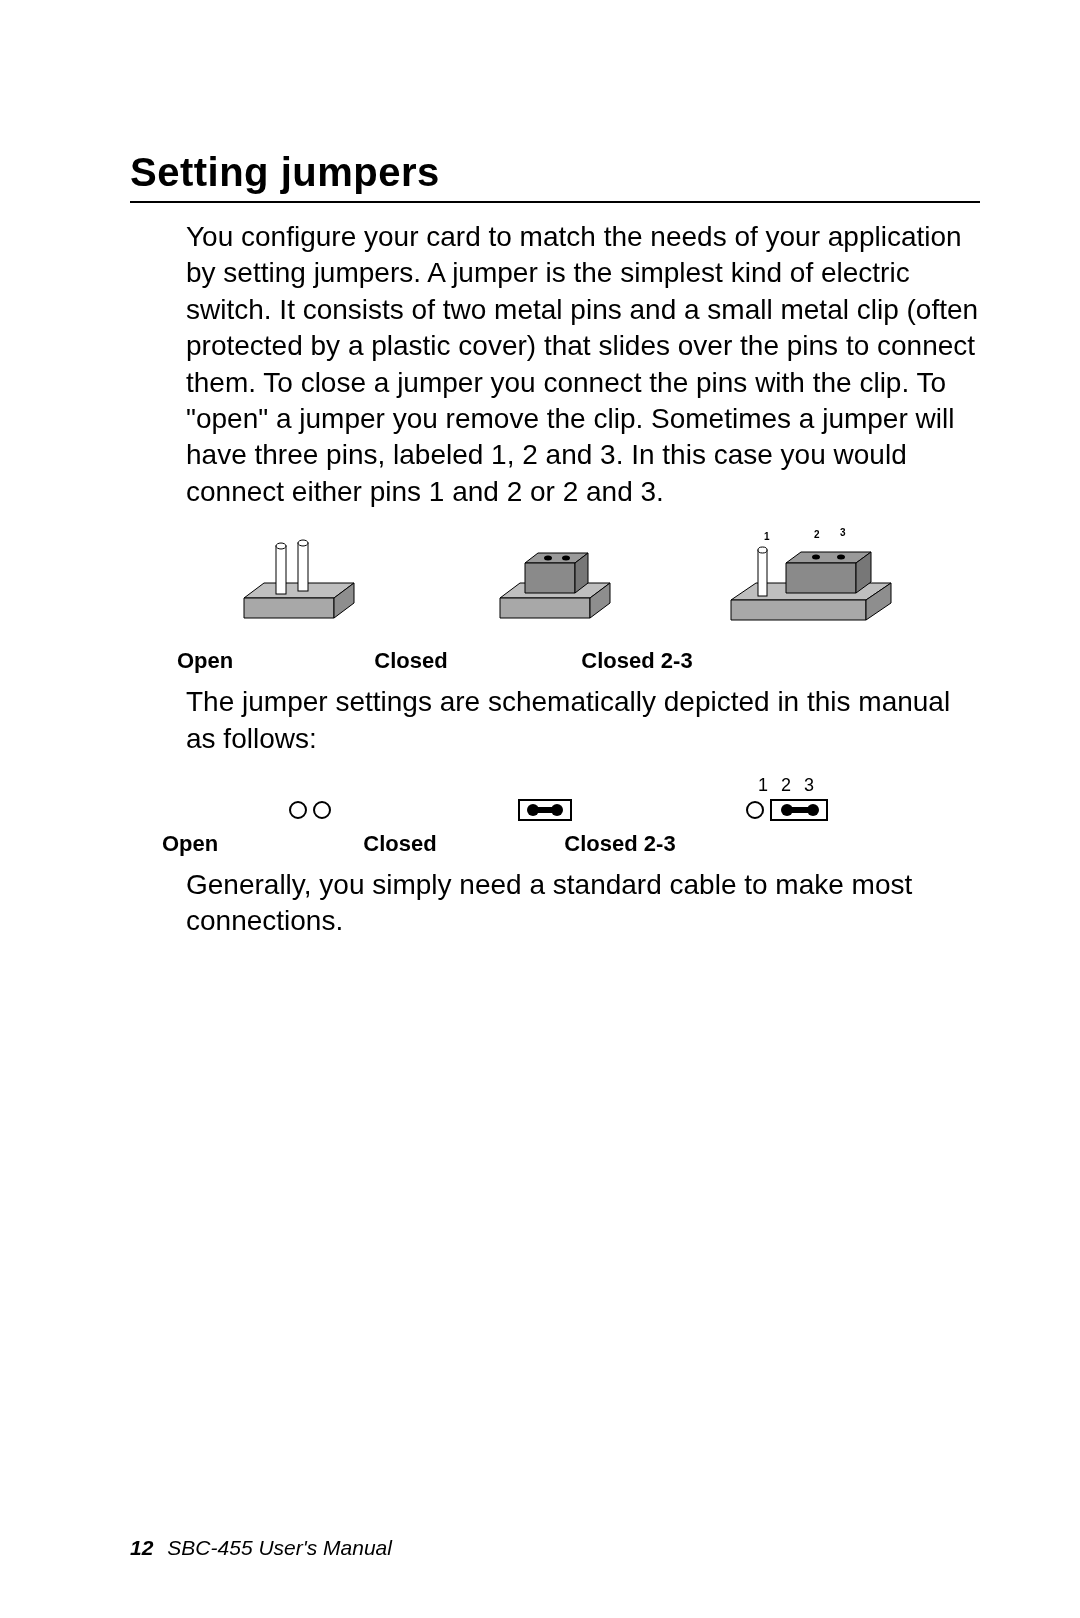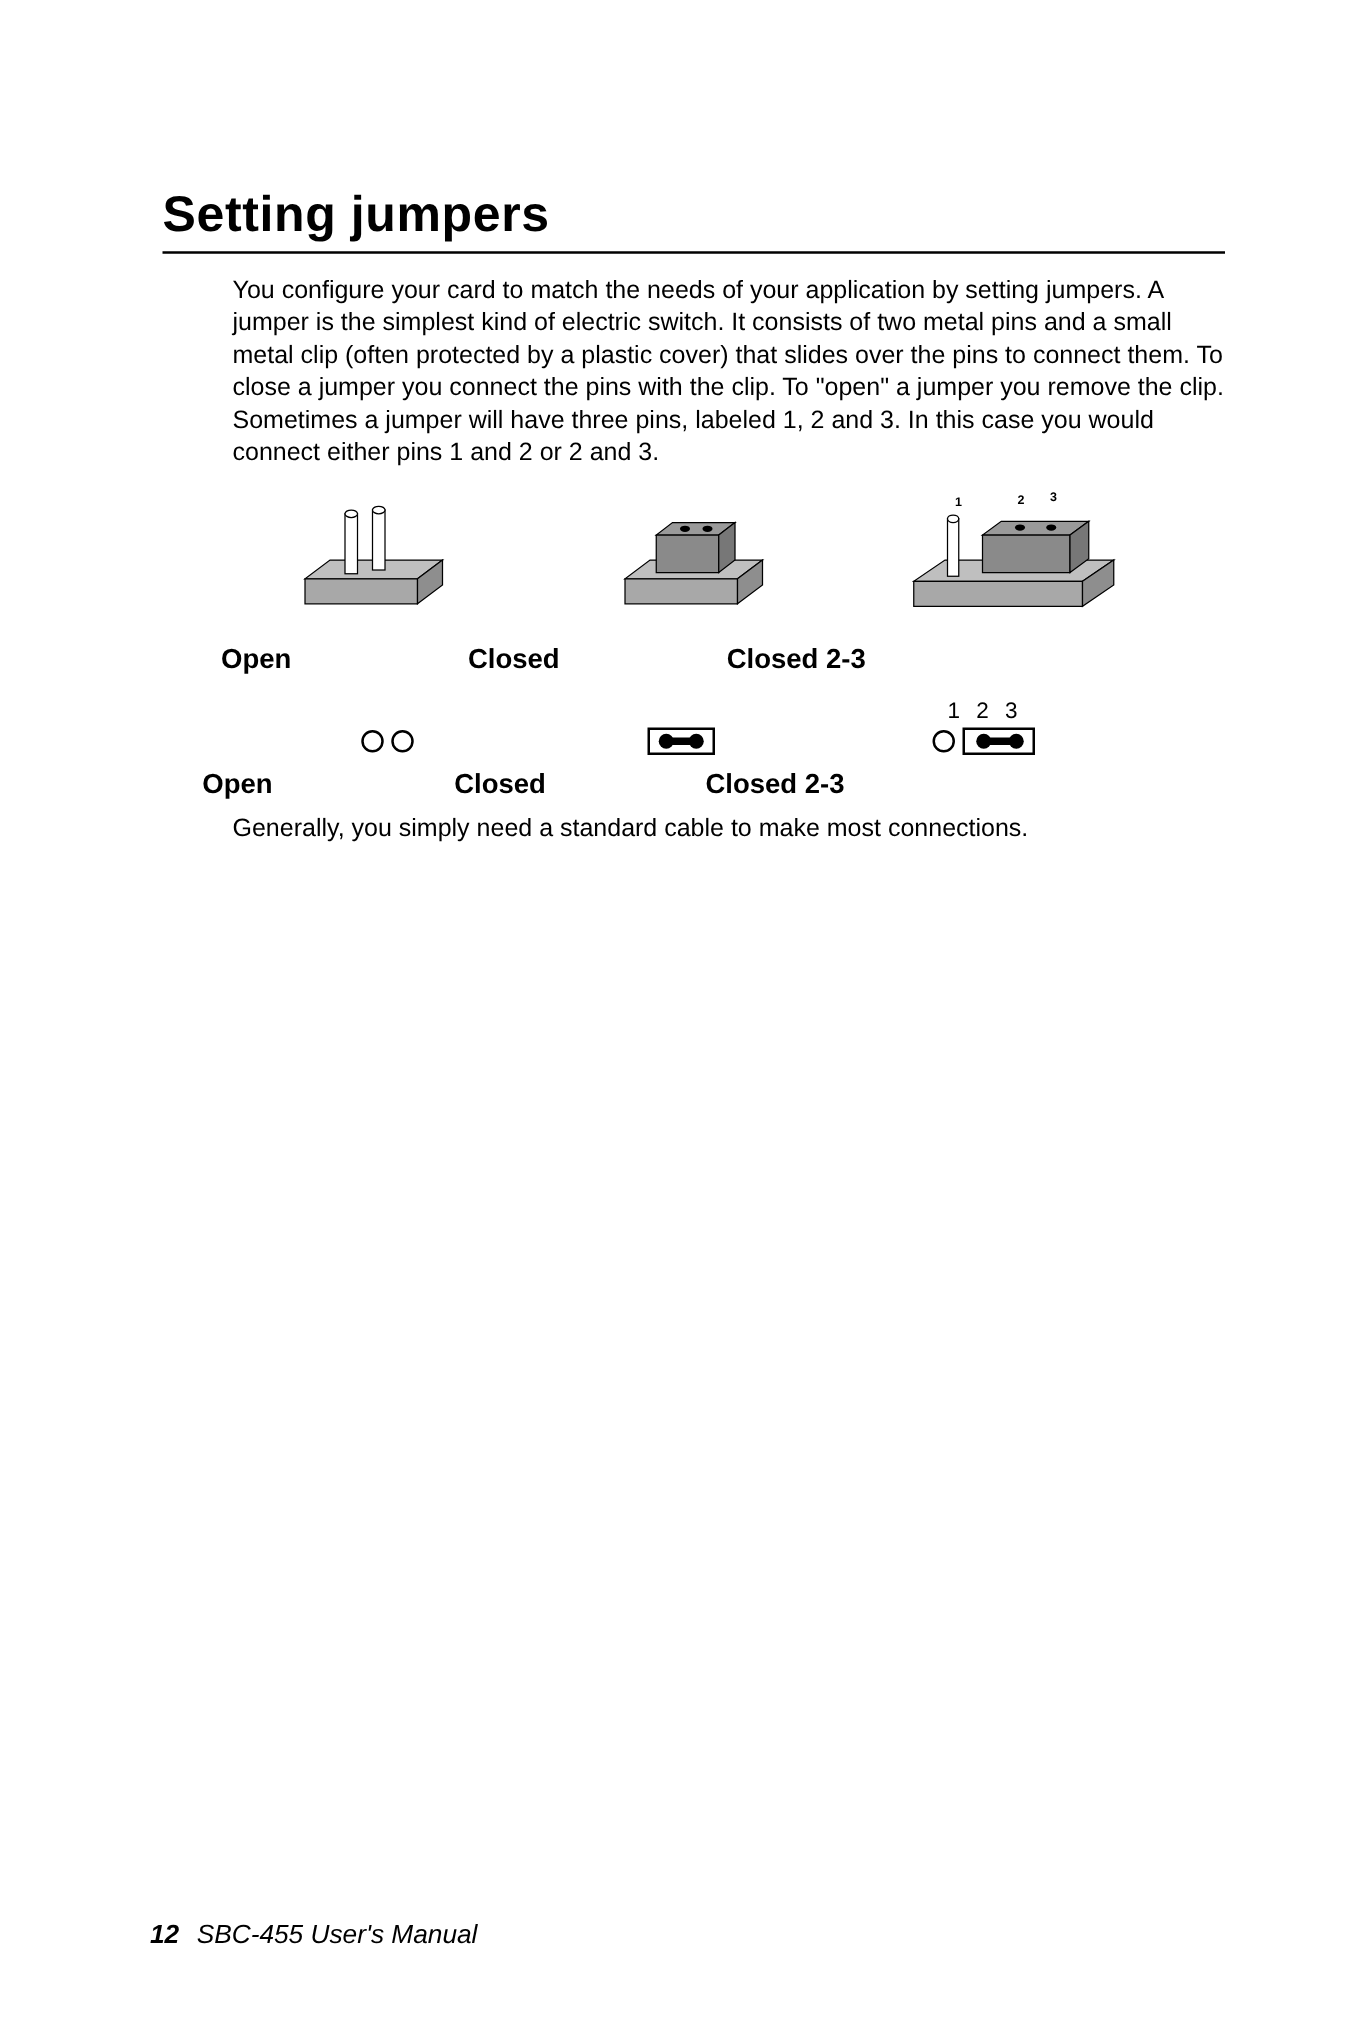--- a/index.html
+++ b/index.html
@@ -24,21 +24,21 @@
     font-size: 40px;
     letter-spacing: 0.5px;
     margin: 0 0 6px 0;
   }
   .rule {
     border: none;
     border-top: 2px solid #000;
     margin: 0 0 16px 0;
   }
   .body-text {
-    font-size: 20px;
+    font-size: 28px;
     line-height: 1.30;
     margin: 0 0 16px 0;
   }
   .indent {
     margin-left: 56px;
     margin-right: 0;
   }
   .figure-row {
     display: flex;
     justify-content: center;
@@ -66,21 +66,21 @@
     letter-spacing: 4px;
     text-align: center;
     height: 20px;
   }
   .schem-svg {
     display: block;
     margin: 2px auto 2px auto;
   }
   .footer {
     position: absolute;
-    left: 120px;
+    left: 130px;
     bottom: 58px;
     font-size: 21px;
     font-style: italic;
   }
   .footer .pn {
     font-weight: 700;
     font-style: italic;
     margin-right: 14px;
     font-family: Arial, Helvetica, sans-serif;
   }
@@ -147,20 +147,21 @@
         <text x="124" y="8" font-size="10" font-weight="700" font-family="Arial">3</text>
       </svg>
     </div>
   </div>
   <div class="cap-row indent">
     <div class="cap-cell" style="width:150px">Open</div>
     <div class="cap-cell" style="width:150px">Closed</div>
     <div class="cap-cell" style="width:190px">Closed 2-3</div>
   </div>
 
+  <p class="body-text indent">The jumper settings are schematically depicted in this manual as follows:</p>
 
   <div class="figure-row indent" style="gap:113px;">
     <div style="width:120px">
       <div class="schem-numbers">&nbsp;</div>
       <svg class="schem-svg" width="60" height="26" viewBox="0 0 60 26">
         <circle cx="16" cy="13" r="8" fill="none" stroke="#000" stroke-width="2"></circle>
         <circle cx="40" cy="13" r="8" fill="none" stroke="#000" stroke-width="2"></circle>
       </svg>
     </div>
     <div style="width:120px">

